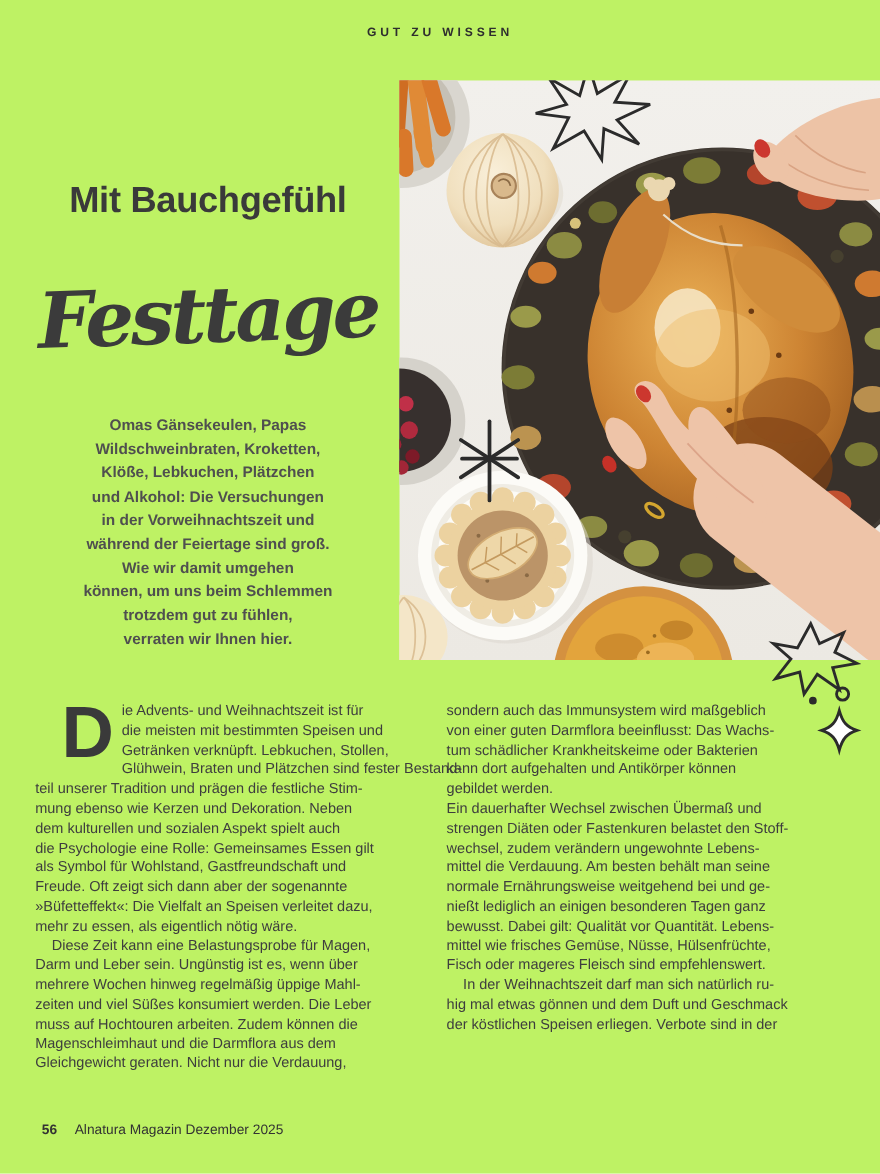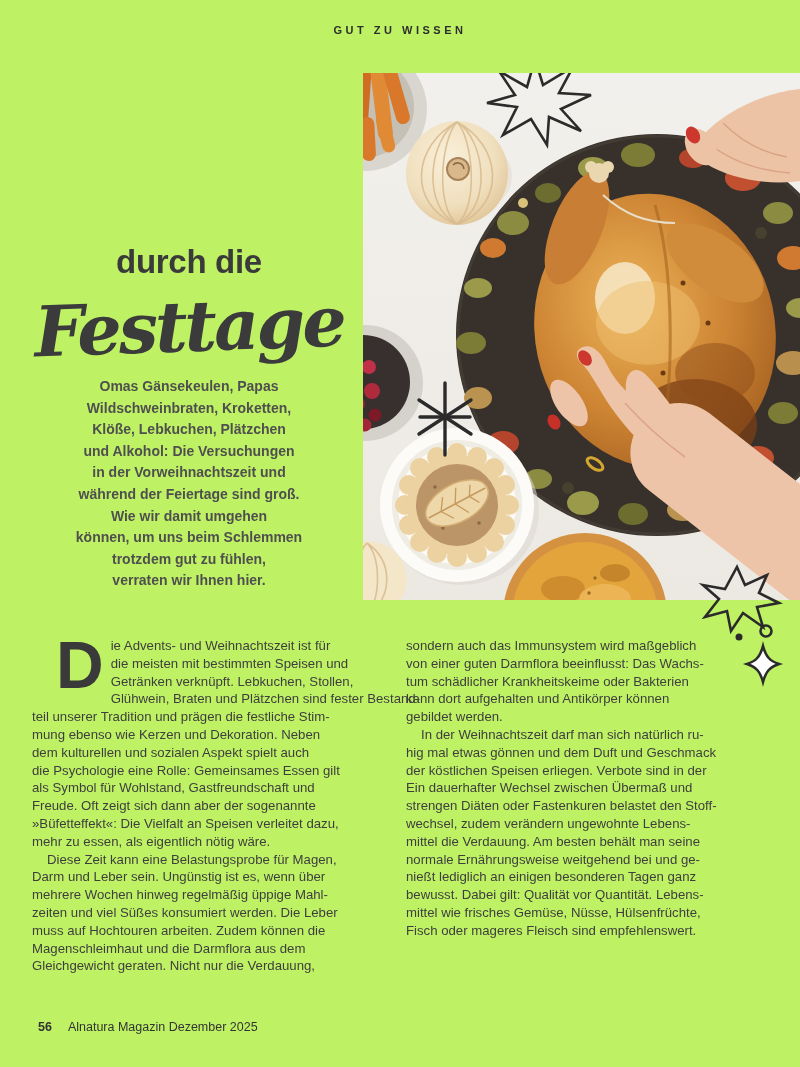--- a/index.html
+++ b/index.html
@@ -39,22 +39,22 @@
   .footer .pnum{font-weight:700;margin-right:16px;}
 </style>
 </head>
 <body>
 
 <div class="page">
 
   <div class="kicker">GUT ZU WISSEN</div>
 
   <div class="header-block">
-    <div class="headline"><br>
-      <span>durch die</span></div>
+    <div class="headline"><span>Mit Bauchgefühl</span><br>
+      </div>
     <div class="script-title">Festtage</div>
   </div>
 
   <div class="intro">Omas Gänsekeulen, Papas
 Wildschweinbraten, Kroketten,
 Klöße, Lebkuchen, Plätzchen
 und Alkohol: Die Versuchungen
 in der Vorweihnachtszeit und
 während der Feiertage sind groß.
 Wie wir damit umgehen
@@ -296,32 +296,32 @@
 muss auf Hochtouren arbeiten. Zudem können die
 Magenschleimhaut und die Darmflora aus dem
 Gleichgewicht geraten. Nicht nur die Verdauung,</p>
     </div>
     <div class="col2">
       <p class="bodytext">sondern auch das Immunsystem wird maßgeblich
 von einer guten Darmflora beeinflusst: Das Wachs-
 tum schädlicher Krankheitskeime oder Bakterien
 kann dort aufgehalten und Antikörper können
 gebildet werden.</p>
-      <p class="bodytext indented">In der Weihnachtszeit darf man sich natürlich ru-
-hig mal etwas gönnen und dem Duft und Geschmack
-der köstlichen Speisen erliegen. Verbote sind in der</p>
       <p class="bodytext">Ein dauerhafter Wechsel zwischen Übermaß und
 strengen Diäten oder Fastenkuren belastet den Stoff-
 wechsel, zudem verändern ungewohnte Lebens-
 mittel die Verdauung. Am besten behält man seine
 normale Ernährungsweise weitgehend bei und ge-
 nießt lediglich an einigen besonderen Tagen ganz
 bewusst. Dabei gilt: Qualität vor Quantität. Lebens-
 mittel wie frisches Gemüse, Nüsse, Hülsenfrüchte,
 Fisch oder mageres Fleisch sind empfehlenswert.</p>
+      <p class="bodytext indented">In der Weihnachtszeit darf man sich natürlich ru-
+hig mal etwas gönnen und dem Duft und Geschmack
+der köstlichen Speisen erliegen. Verbote sind in der</p>
     </div>
   </div>
 
   <div class="footer">
     <span class="pnum">56</span><span>Alnatura Magazin Dezember 2025</span>
   </div>
 
 </div>
 
 </body></html>

